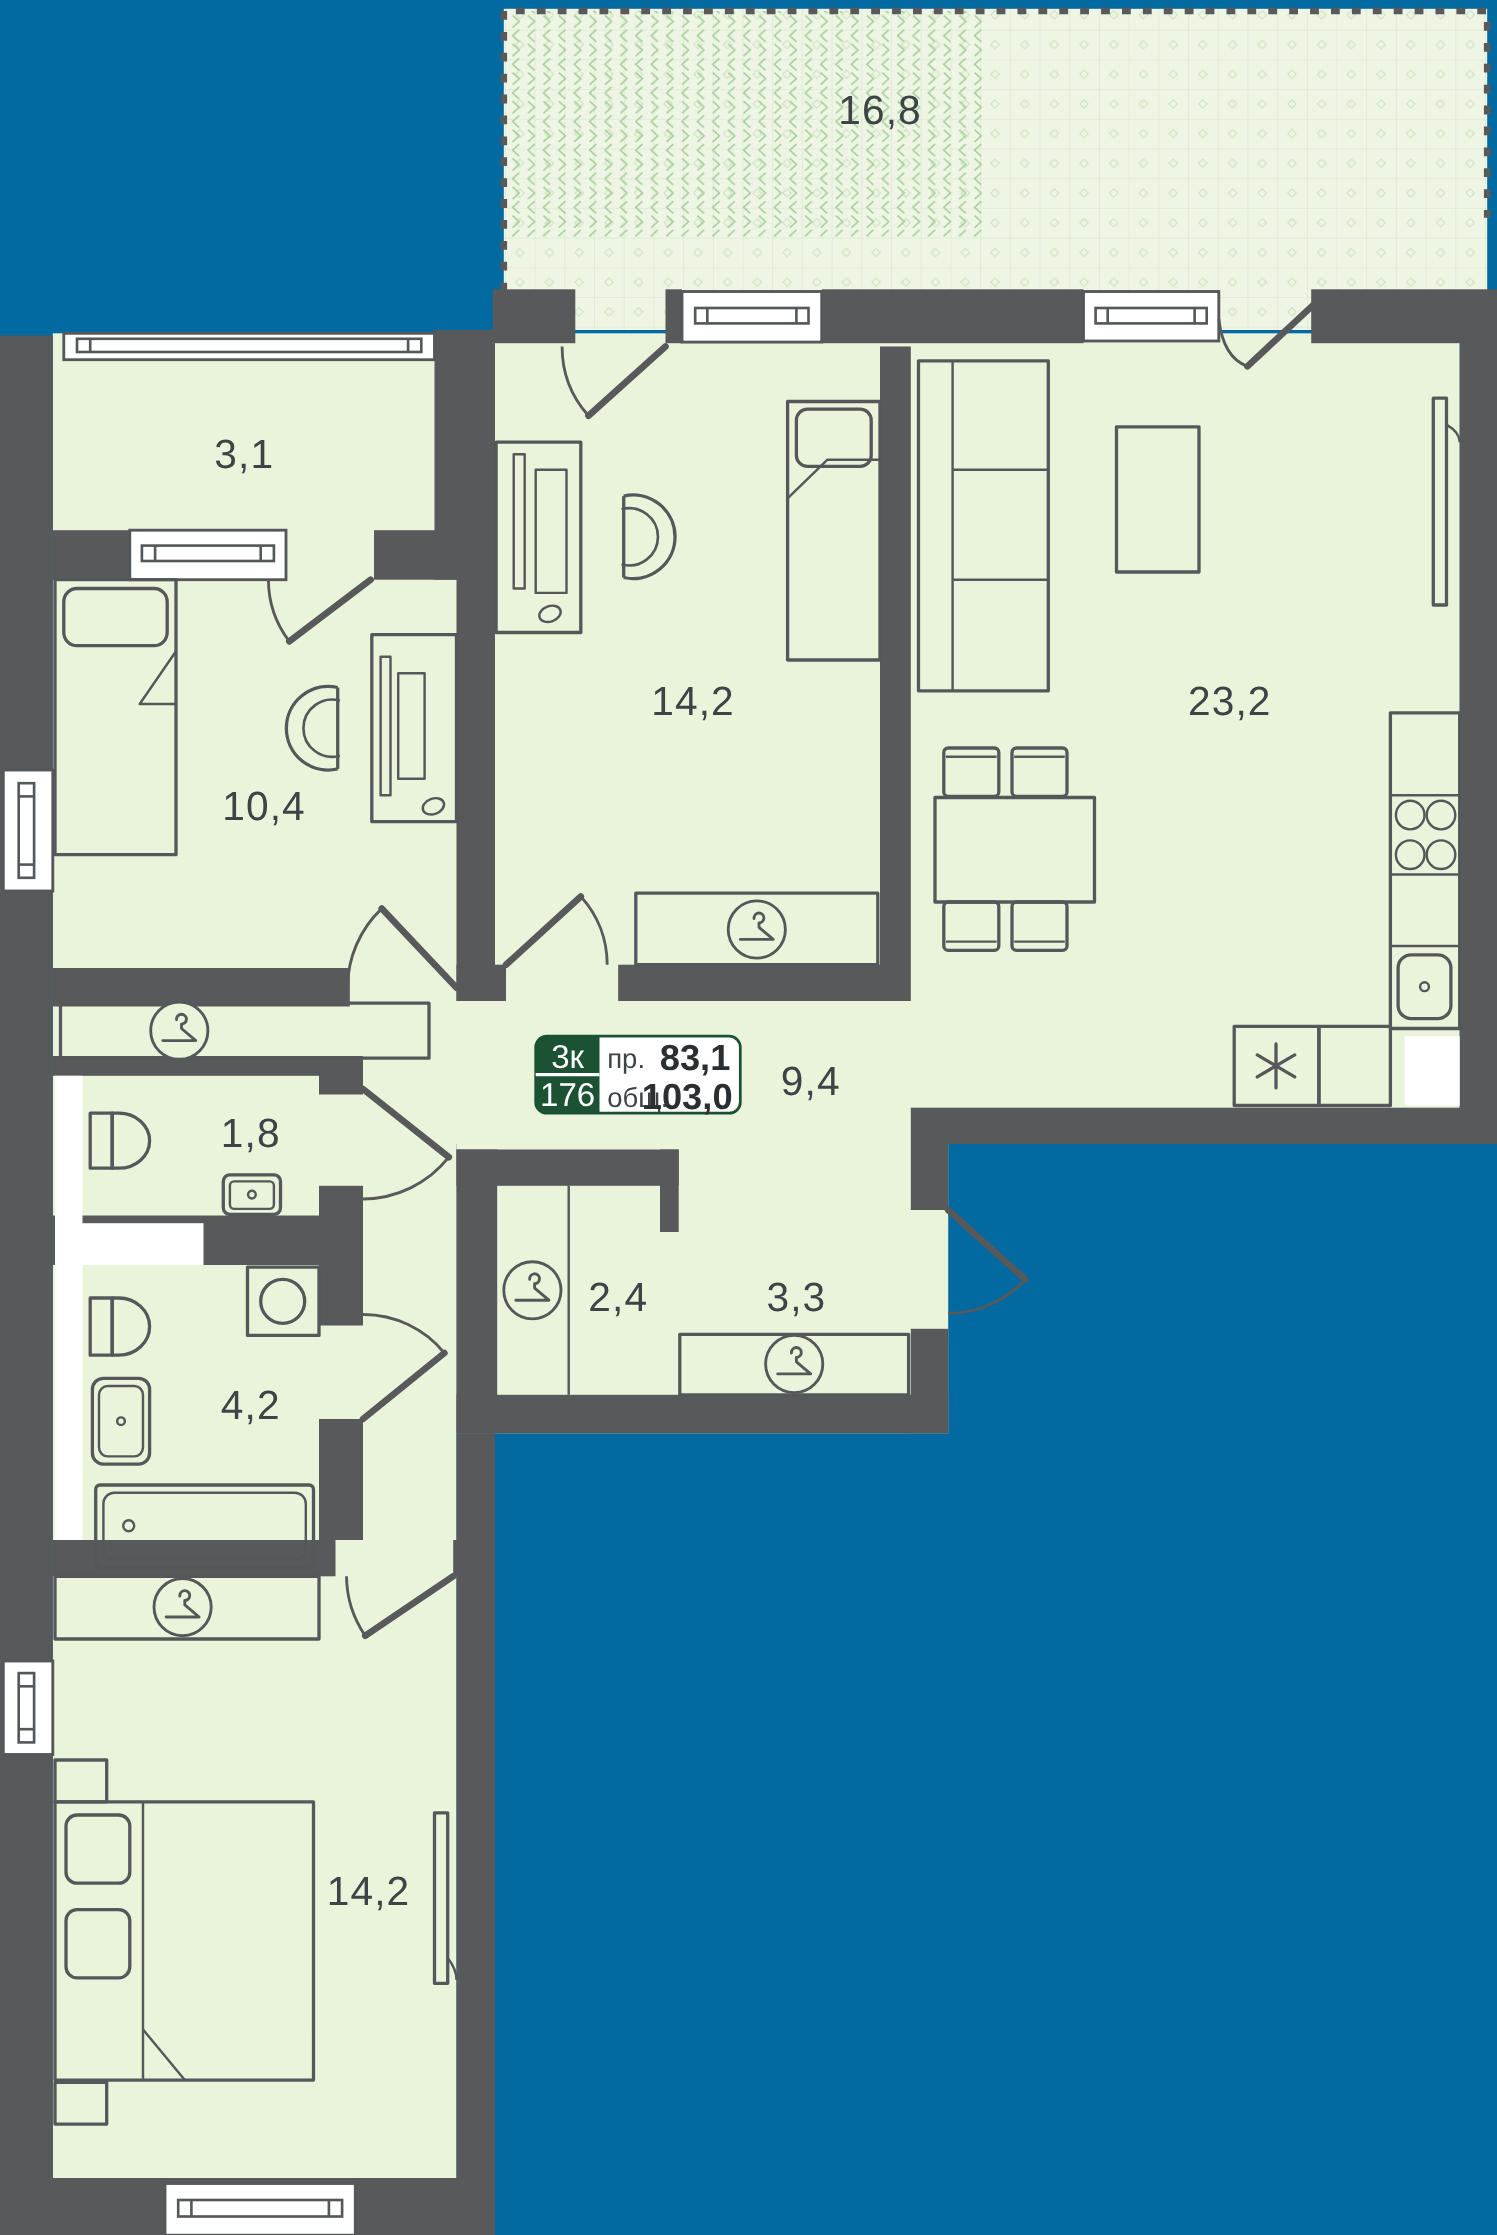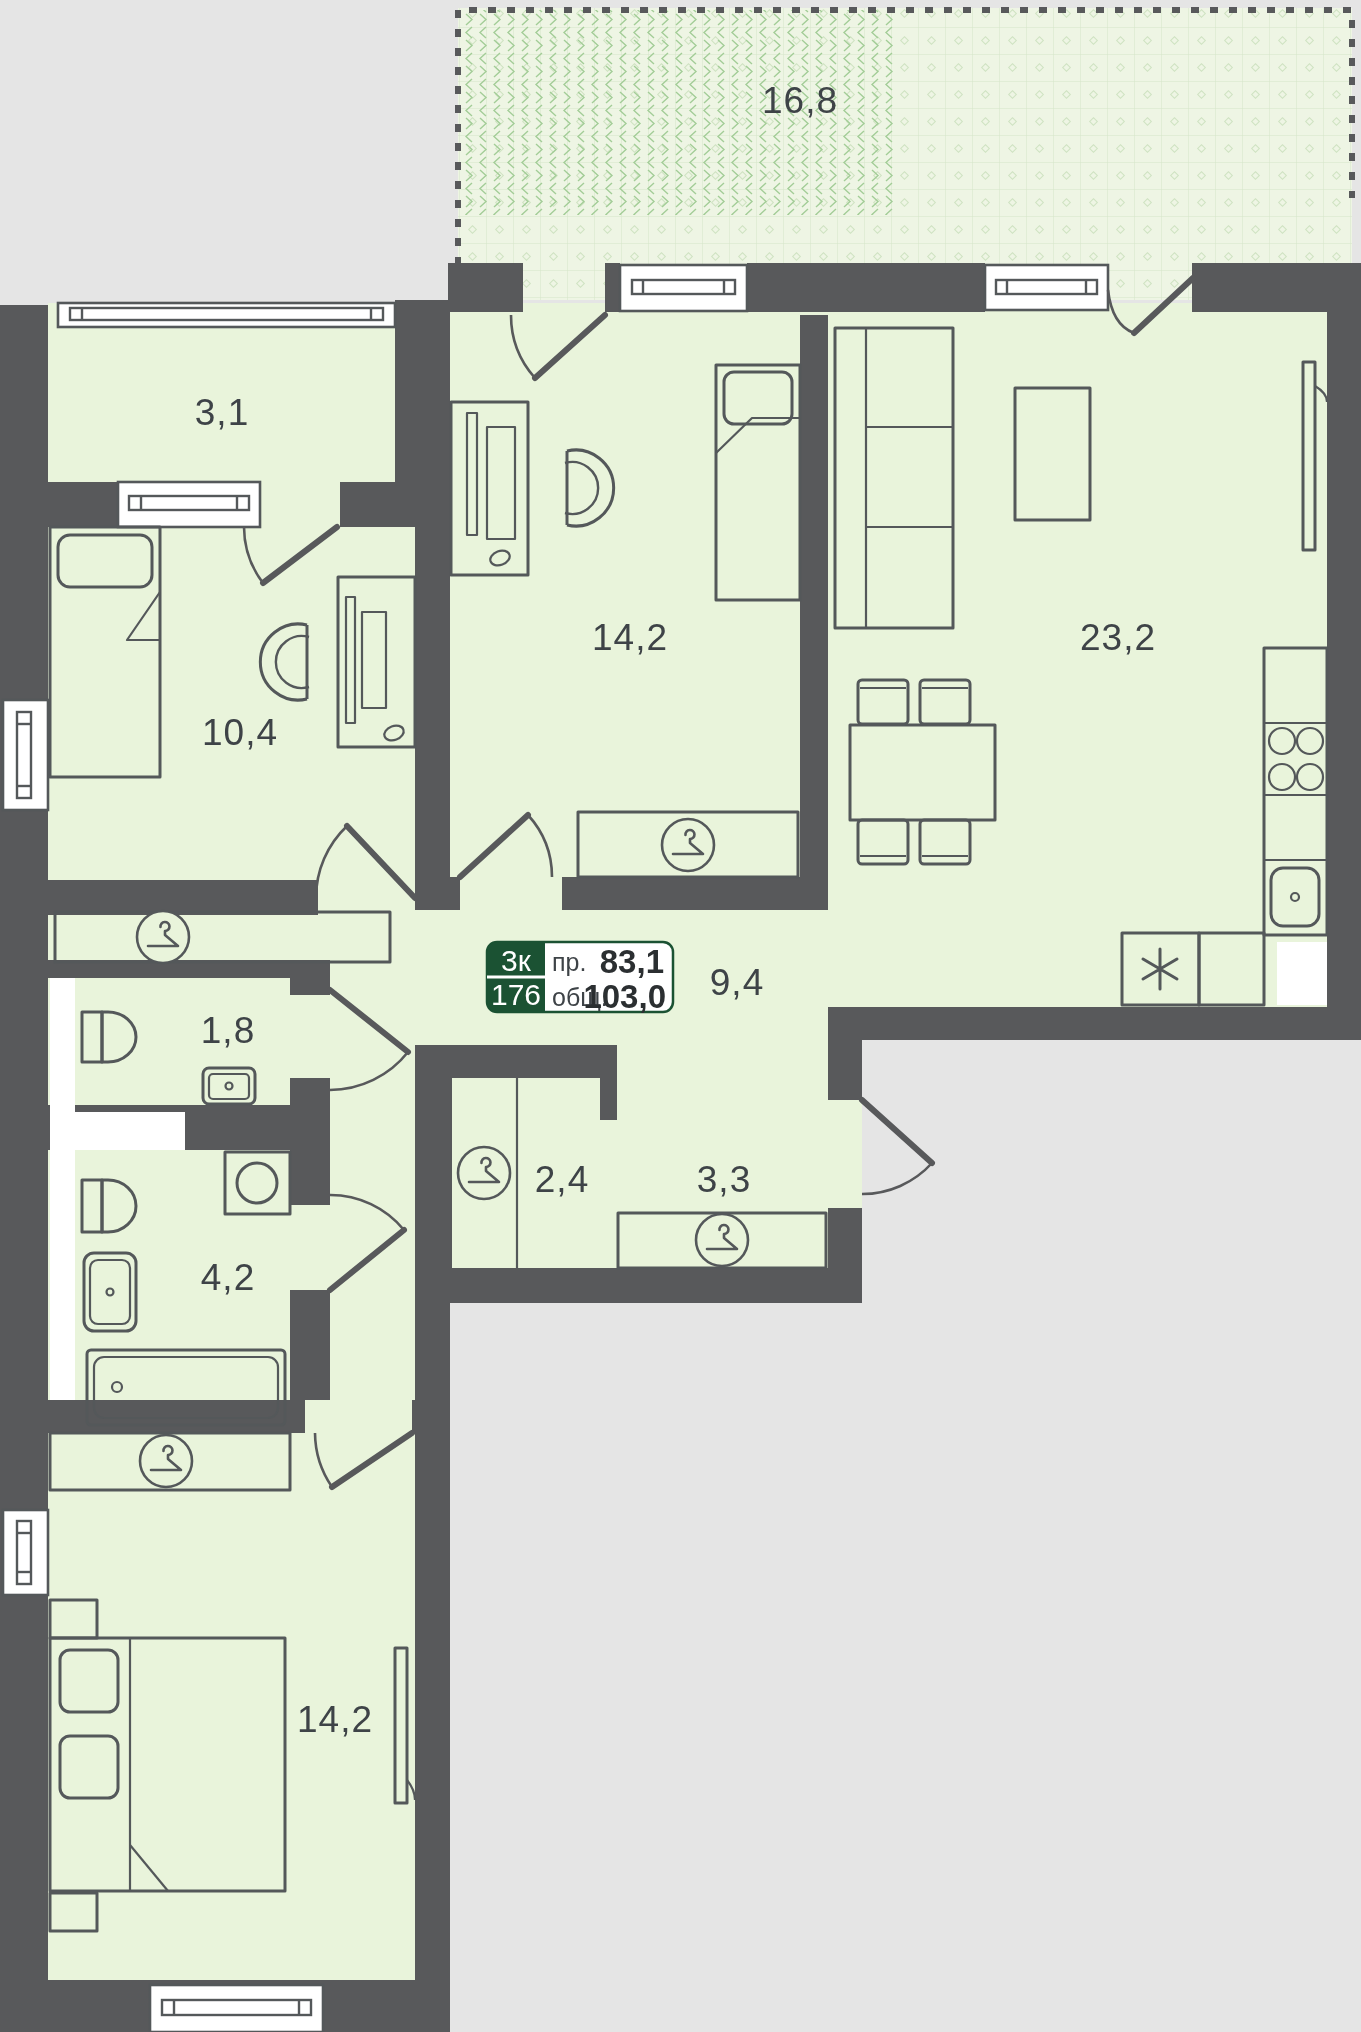--- a/index.html
+++ b/index.html
@@ -1,16 +1,16 @@
 <!DOCTYPE html>
 <html style="--wall: #58595b; --room: #e9f4db; --outline: #54585a; --text: #3e4347;"><head>
 <meta charset="utf-8">
 <style>
   html,body{margin:0;padding:0;background:#ffffff;}
-  .stage{width:1361px;height:2032px;position:relative;background:#e5e5e5;}
+  .stage{width:1361px;height:2032px;position:relative;background:#0369a1;}
   svg{display:block}
   .room{fill:var(--room,#e9f4db);}
   .wall{fill:var(--wall,#58595b);}
   .cut{fill:#ffffff;}
   .furn{fill:none;stroke:var(--outline,#54585a);stroke-width:3;stroke-linejoin:round;stroke-linecap:round;}
   .furn-thin{fill:none;stroke:var(--outline,#54585a);stroke-width:2.2;stroke-linejoin:round;}
   .win{fill:#ffffff;stroke:var(--outline,#54585a);stroke-width:2.6;}
   .wl{stroke:var(--outline,#54585a);stroke-width:2.4;fill:#fff;}
   .door{stroke:var(--wall,#58595b);stroke-width:6;fill:none;stroke-linecap:round;}
   .arc{stroke:var(--wall,#58595b);stroke-width:2.6;fill:none;}

